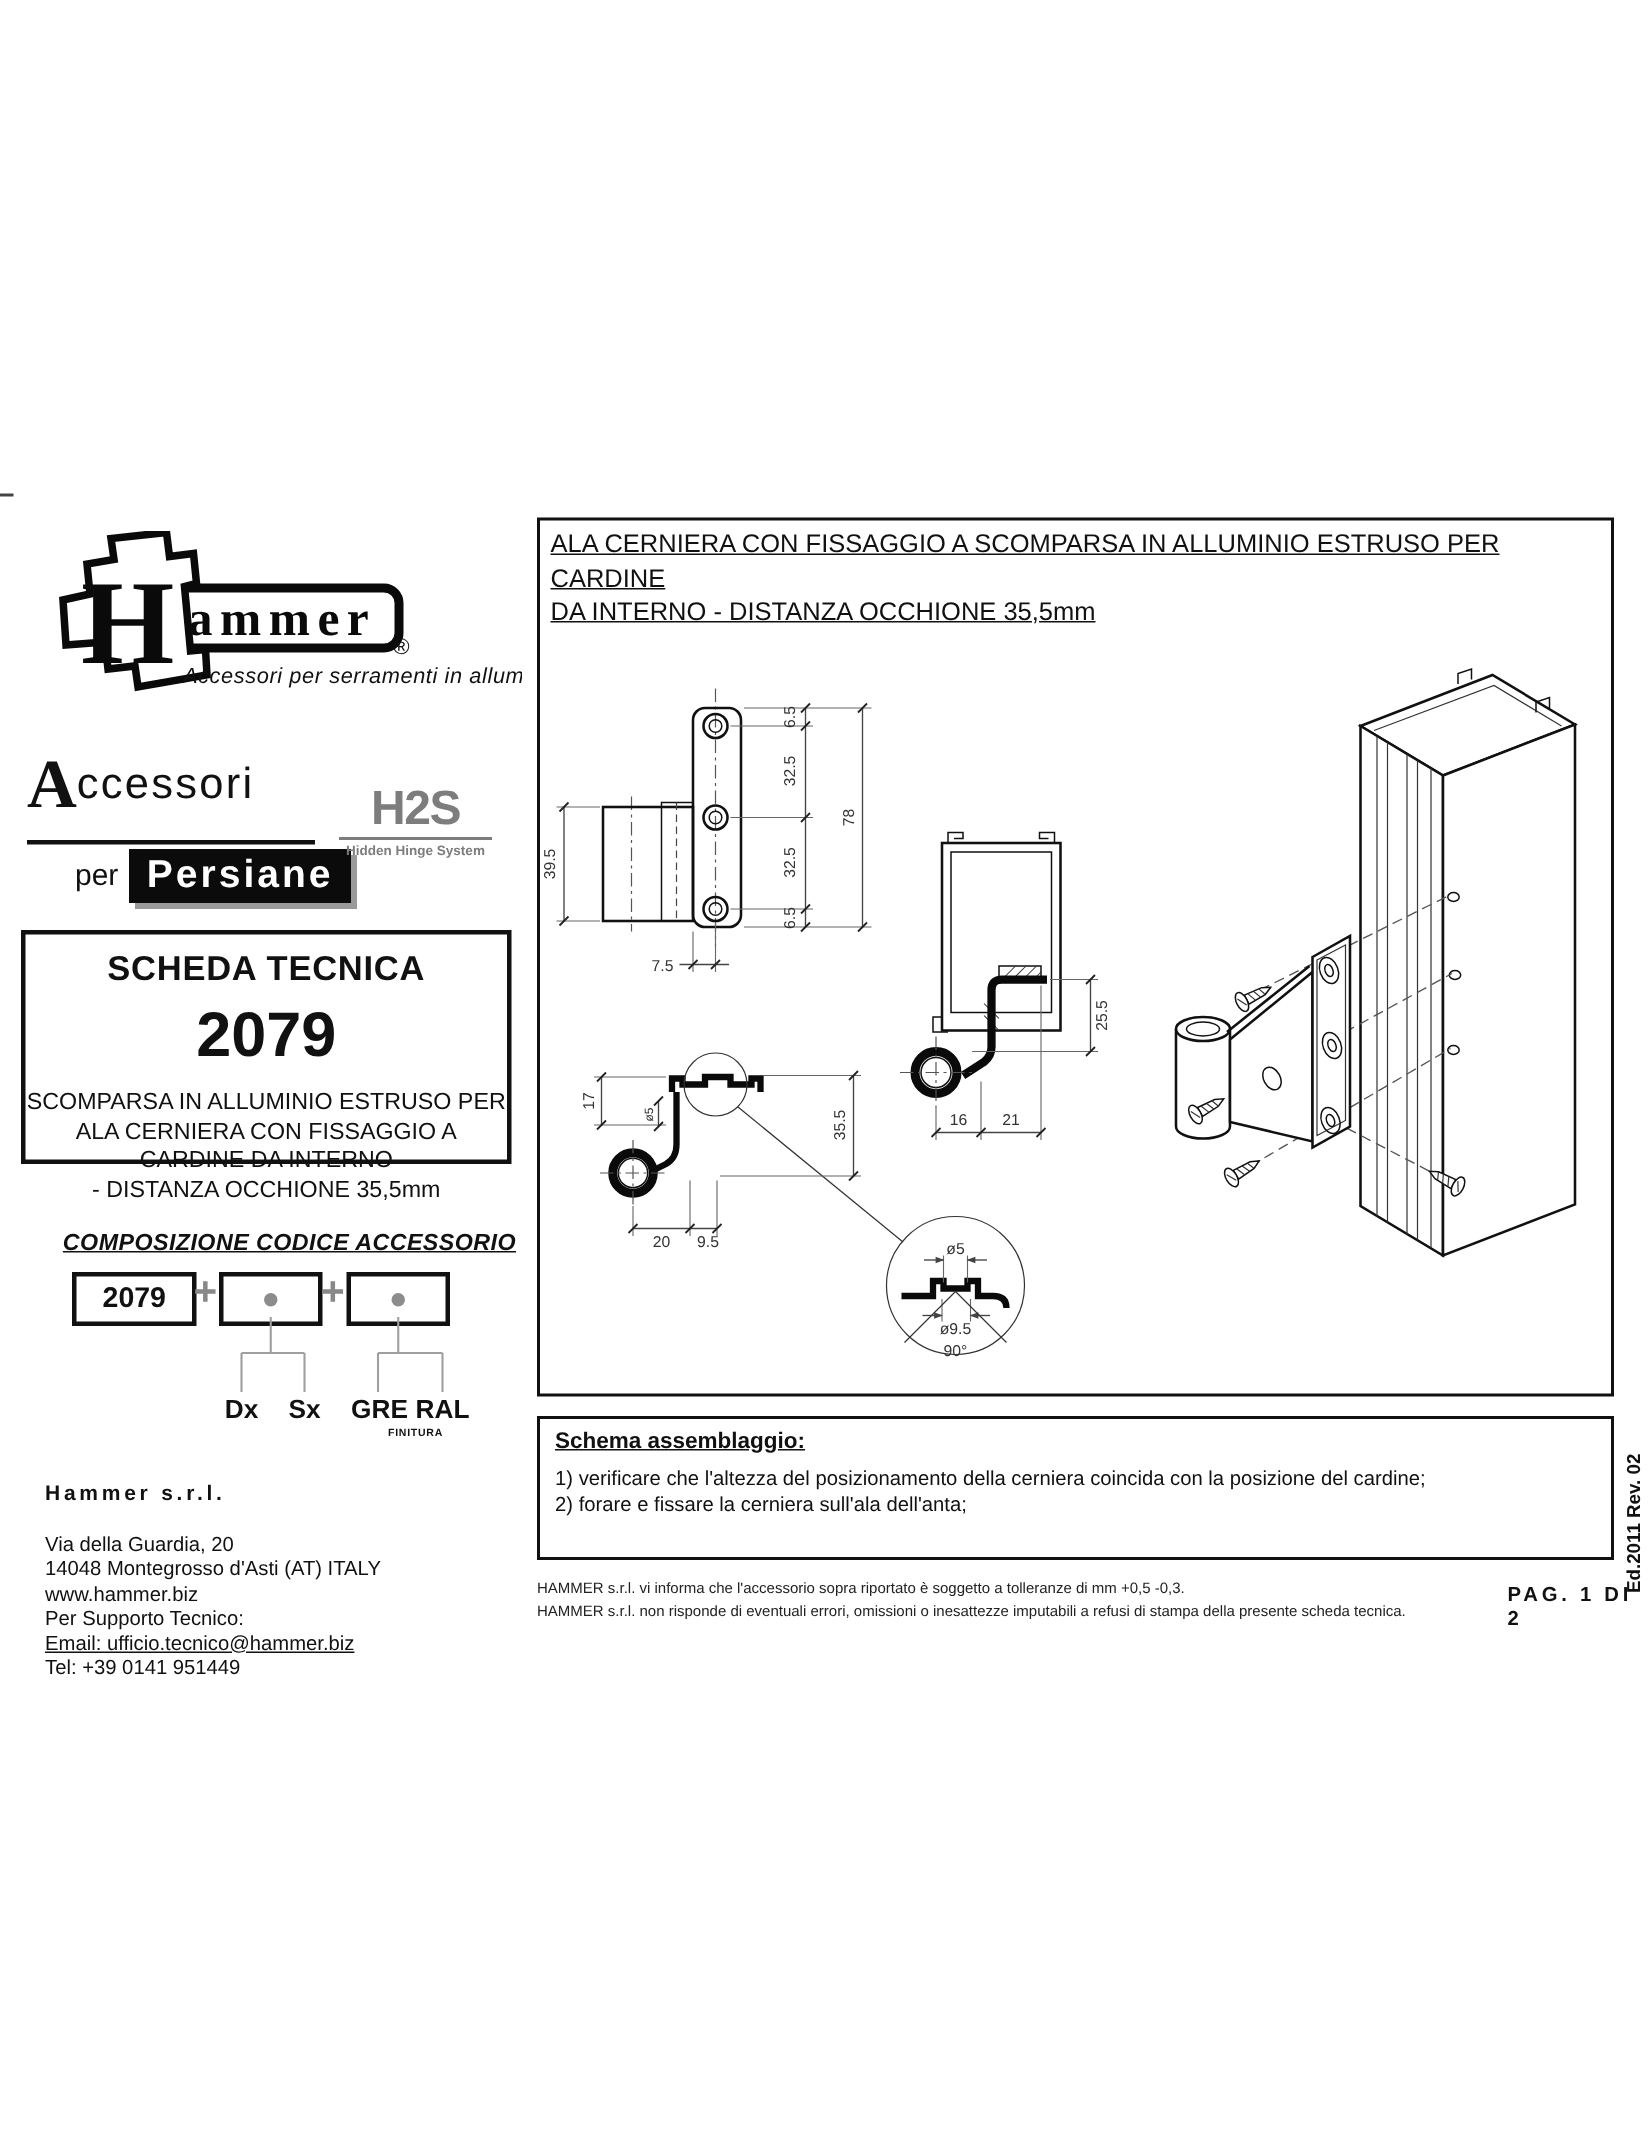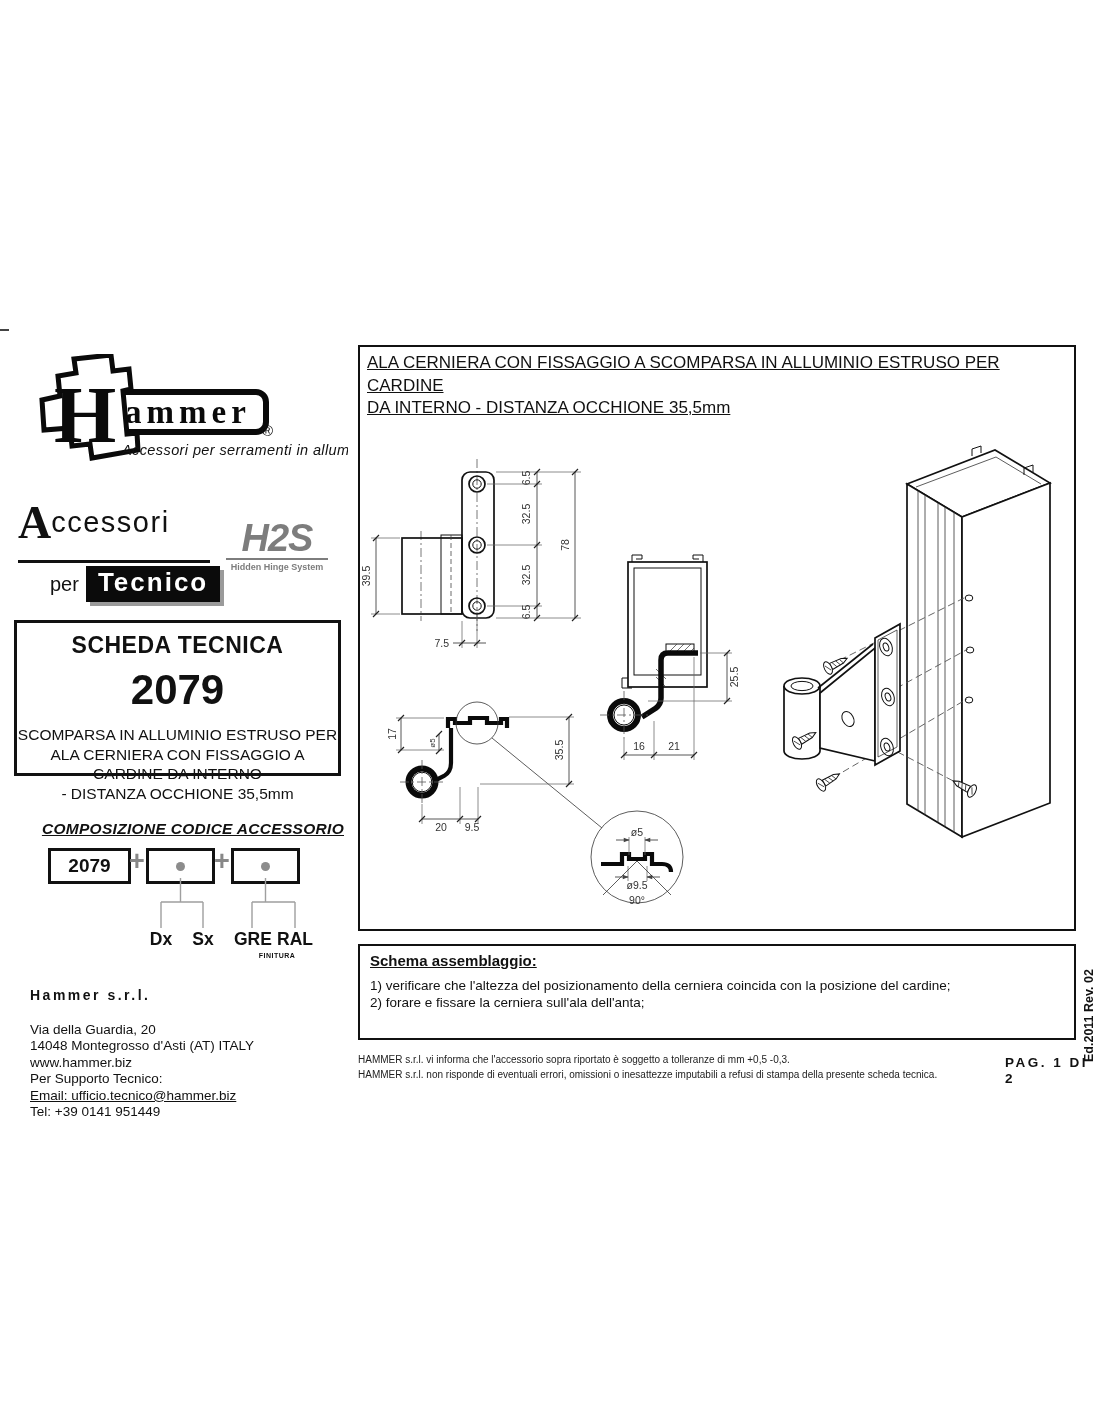--- a/index.html
+++ b/index.html
@@ -18,21 +18,21 @@
   .ap-line1{display:inline-block;border-bottom:3px solid #111;padding-bottom:17px;width:192px;white-space:nowrap}
   .ap-a{font-family:"Liberation Serif",serif;font-weight:bold;font-size:46px;line-height:40px;vertical-align:-6px}
   .ap-rest{font-size:29px;letter-spacing:1.5px}
   .ap-line2{margin-top:3px;margin-left:32px;display:flex;align-items:center;gap:7px}
   .ap-per{font-size:20px}
   .ap-box{background:#0b0b0b;color:#fff;font-size:26px;font-weight:bold;letter-spacing:2px;
           padding:1px 12px 4px;box-shadow:4px 4px 0 #9a9a9a}
 
   
   .h2s{left:226px;top:520px;width:102px;text-align:center;color:#7d7d7d}
-  .h2s-main{font-size:38px;font-weight:bold;font-style:italic;letter-spacing:-1px;line-height:36px}
+  .h2s-main{font-size:32px;font-weight:bold;letter-spacing:-1px;line-height:36px}
   .h2s-sub{border-top:2px solid #7d7d7d;margin-top:2px;padding-top:2px;font-size:9px;font-weight:bold;white-space:nowrap}
 
   
   .scheda{left:14px;top:620px;width:327px;height:156px;border:3px solid #111;box-sizing:border-box;text-align:center}
   .scheda-header{margin-top:9px;font-size:23px;font-weight:bold;letter-spacing:0.5px}
   .scheda-code{margin-top:7px;font-size:42px;font-weight:bold}
   .scheda-desc{margin-top:11px;font-size:15.5px;line-height:19.5px}
 
   
   .comp-title{left:10px;top:820px;width:334px;text-align:right;font-size:15.5px;font-weight:bold;
@@ -105,21 +105,21 @@
     <path d="M16,46 L34,42 L32,22 L50,19 L48,5 L85,1 L87,17 L103,15 L105,35 L97,37 L101,80 L111,79 L112,96 L66,104 L64,90 L46,92 L44,74 L18,76 Z" fill="#fff" stroke="#0a0a0a" stroke-width="5"></path>
     <text x="28" y="88" font-family="Liberation Serif, serif" font-weight="bold" font-size="80" fill="#0a0a0a">H</text>
     <text x="236" y="82" font-size="15" fill="#111">®</text>
     <text x="96" y="101" font-size="14.5" font-style="italic" letter-spacing="0.4" fill="#111">Accessori per serramenti in alluminio</text>
   </svg>
 
   <div class="abs persiane">
     <span class="ap-line1"><span class="ap-a">A</span><span class="ap-rest">ccessori</span></span>
     <div class="ap-line2">
       <span class="ap-per">per</span>
-      <span class="ap-box">Tecnico</span>
+      <span class="ap-box">Persiane</span>
     </div>
   </div>
 
   <div class="abs h2s">
     <div class="h2s-main">H2S</div>
     <div class="h2s-sub">Hidden Hinge System</div>
   </div>
 
   <div class="abs scheda">
     <div class="scheda-header">SCHEDA TECNICA</div>

